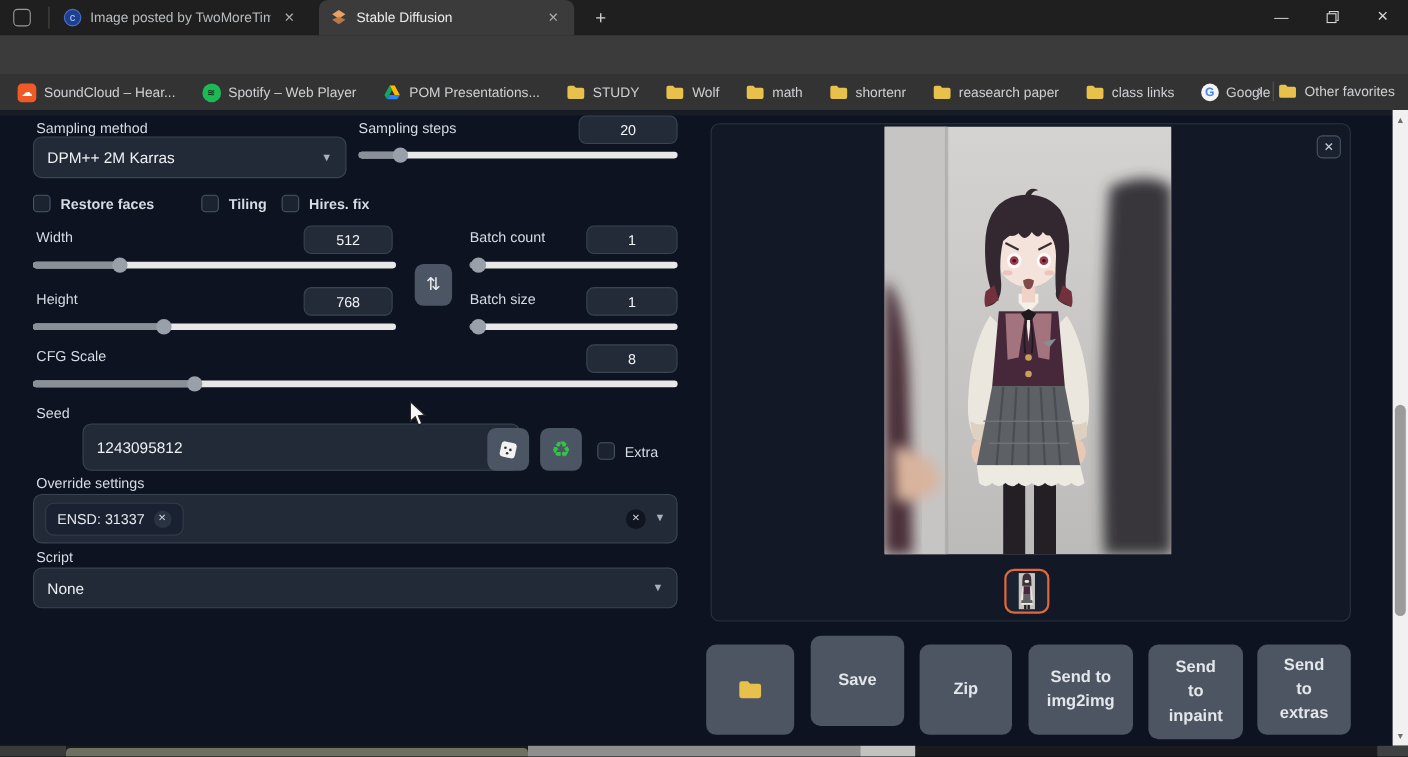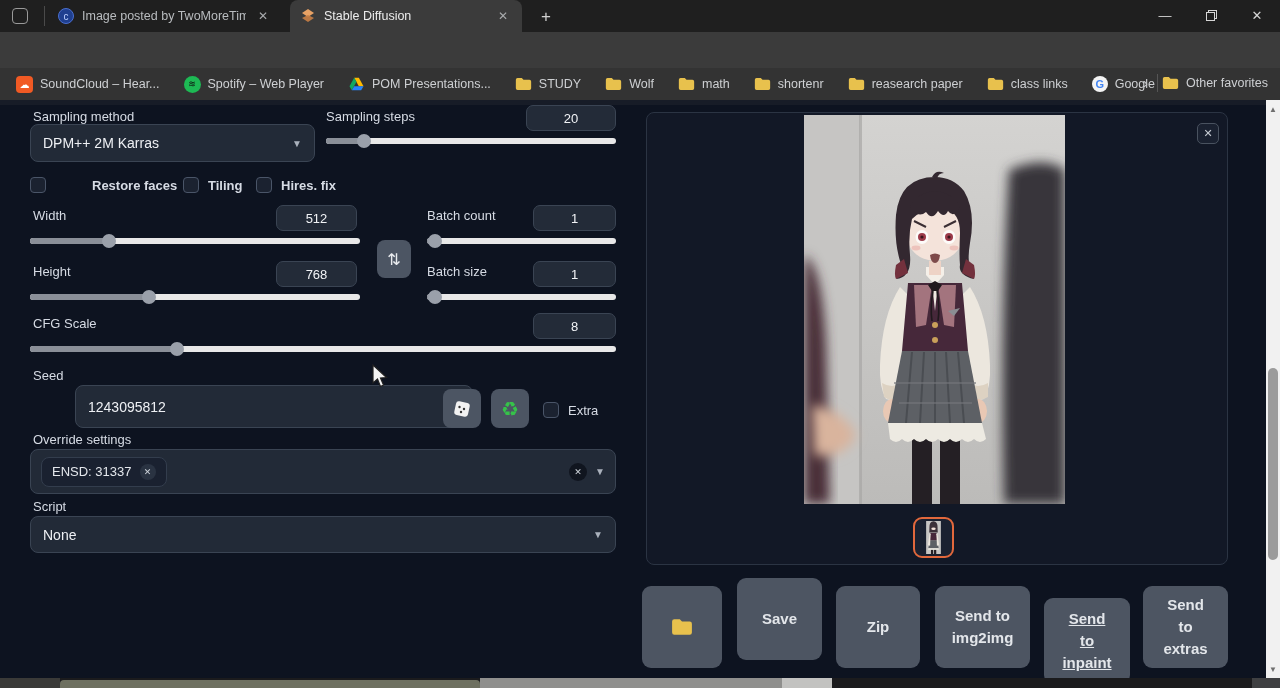--- a/index.html
+++ b/index.html
@@ -207,21 +207,21 @@
     </div>
     <div class="abs lbl" style="left:326px;top:9px;">Sampling steps</div>
     <div class="abs numbox" style="left:526px;top:5px;width:90px;height:26px;">20</div>
     <div class="abs slider" style="left:326px;top:38px;width:290px;">
       <span class="fill" style="width:13%;"></span>
         <span class="knob" style="left:calc(13% - 7px);"></span>
     </div>
 
     <div class="abs chkrow" style="left:30px;top:77px;">
       <span class="chk"></span>
-      <span class="lbl" style="font-weight:bold;margin-left:37px;">Restore faces</span>
+      <span class="lbl" style="font-weight:bold;">Restore faces</span>
     </div>
     <div class="abs chkrow" style="left:165px;top:77px;margin-left:18px;">
       <span class="chk"></span>
       <span class="lbl" style="font-weight:bold;">Tiling</span>
     </div>
     <div class="abs chkrow" style="left:256px;top:77px;">
       <span class="chk"></span>
       <span class="lbl" style="font-weight:bold;">Hires. fix</span>
     </div>
 
@@ -395,21 +395,21 @@
   </div>
 
   <div class="abs actbtn" style="left:642px;top:586px;width:80px;height:82px;">
     <svg width="22" height="18" viewBox="0 0 20 16">
         <path d="M1 3 Q1 1 3 1 L8 1 L10 3 L17 3 Q19 3 19 5 L19 13 Q19 15 17 15 L3 15 Q1 15 1 13 Z" fill="#e8c14d"></path>
       </svg>
   </div>
   <div class="abs actbtn" style="left:737px;top:578px;width:85px;height:82px;">Save</div>
   <div class="abs actbtn" style="left:836px;top:586px;width:84px;height:82px;">Zip</div>
   <div class="abs actbtn" style="left:935px;top:586px;width:95px;height:82px;padding:0 25px;">Send to img2img</div>
-  <div class="abs actbtn" style="left:1044px;top:598px;width:86px;height:86px;padding:0 18px;text-decoration:underline;">Send to inpaint</div>
+  <div class="abs actbtn" style="left:1044px;top:586px;width:86px;height:86px;padding:0 18px;">Send to inpaint</div>
   <div class="abs actbtn" style="left:1143px;top:586px;width:85px;height:82px;padding:0 18px;">Send to extras</div>
 
   <div class="abs vscroll"></div>
   <div class="abs sarrow" style="top:102px;">▲</div>
   <div class="abs vthumb" style="top:368px;height:192px;"></div>
   <div class="abs sarrow" style="top:662px;">▼</div>
 
   <div class="abs taskbar">
     <div class="abs" style="left:0;top:0;width:60px;height:10px;background:#3a3a38;"></div>
     <div class="abs" style="left:60px;top:2px;width:420px;height:8px;background:#6e7060;border-radius:4px 4px 0 0;"></div>

